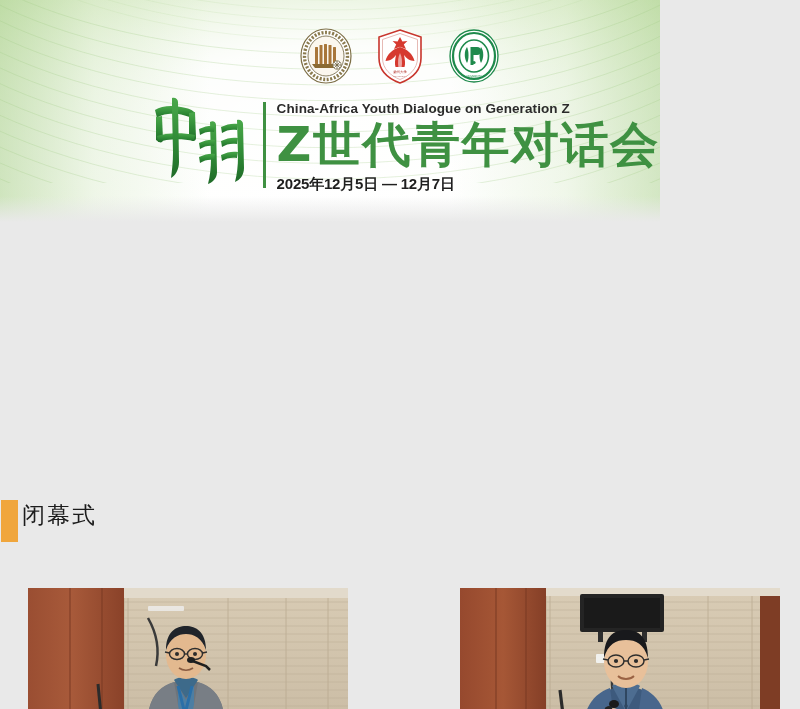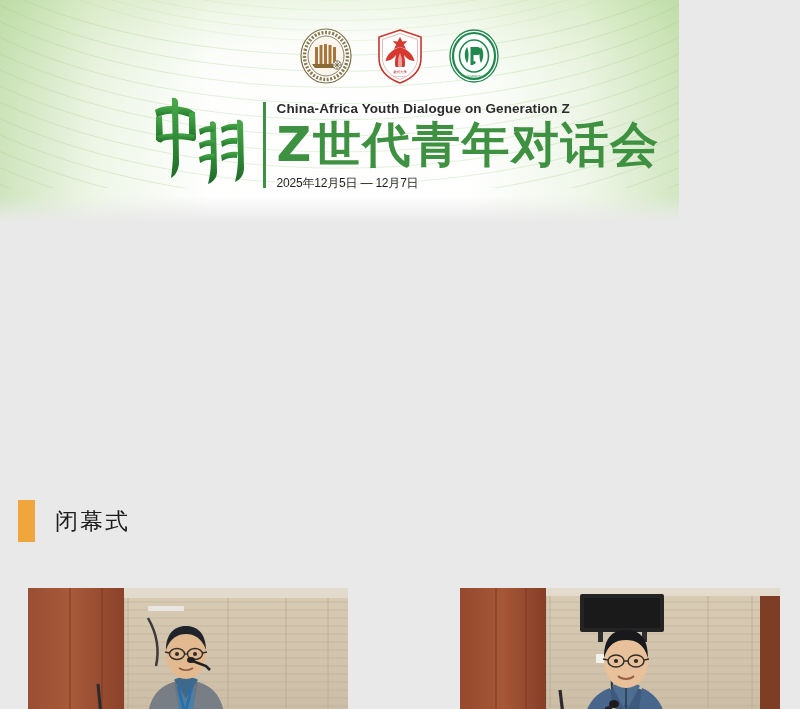--- a/index.html
+++ b/index.html
@@ -25,21 +25,20 @@
 
   
   .banner {
     position: relative;
     width: 660px;
     height: 222px;
     overflow: hidden;
     background:
       radial-gradient(ellipse 620px 300px at 50% 58%, rgba(255,255,255,0.98) 0%, rgba(255,255,255,0.92) 28%, rgba(255,255,255,0.45) 52%, rgba(255,255,255,0.0) 78%),
       linear-gradient(to bottom, #cfe6b8 0%, #dcedcb 18%, #eaf4e0 40%, #f4f9ef 62%, #fafcf7 82%, #fdfefb 100%);
-    padding-left: 19px;
   }
   .banner::after {
     content: "";
     position: absolute;
     left: 0; right: 0; bottom: 0;
     height: 26px;
     background: linear-gradient(to bottom, rgba(233,233,233,0) 0%, rgba(233,233,233,0.55) 55%, #e9e9e9 100%);
     pointer-events: none;
   }
   .banner-waves {
@@ -117,42 +116,42 @@
     font-size: 48px;
     font-weight: bold;
     color: #3f9142;
     line-height: 1.12;
     letter-spacing: 1.5px;
     white-space: nowrap;
     margin-top: 1px;
   }
   .title-date {
     font-family: "Liberation Sans", sans-serif;
-    font-size: 12px;
-    font-weight: normal;
+    font-size: 15px;
+    font-weight: bold;
     color: #1f1f1f;
     letter-spacing: -0.2px;
     white-space: nowrap;
     margin-top: 3px;
   }
 
   
   .content {
     position: relative;
     width: 800px;
     background: #e9e9e9;
   }
 
   .section-head {
     position: absolute;
     top: 278px;
-    left: 18px;
+    left: 1px;
     display: flex;
-    align-items: center;
-    gap: 20px;
+    align-items: flex-start;
+    gap: 4px;
   }
   .section-bar {
     width: 17px;
     height: 42px;
     background: #f0a63c;
     flex: 0 0 auto;
   }
   .section-title {
     font-family: "DejaVu Sans", "Liberation Sans", sans-serif;
     font-size: 23px;

